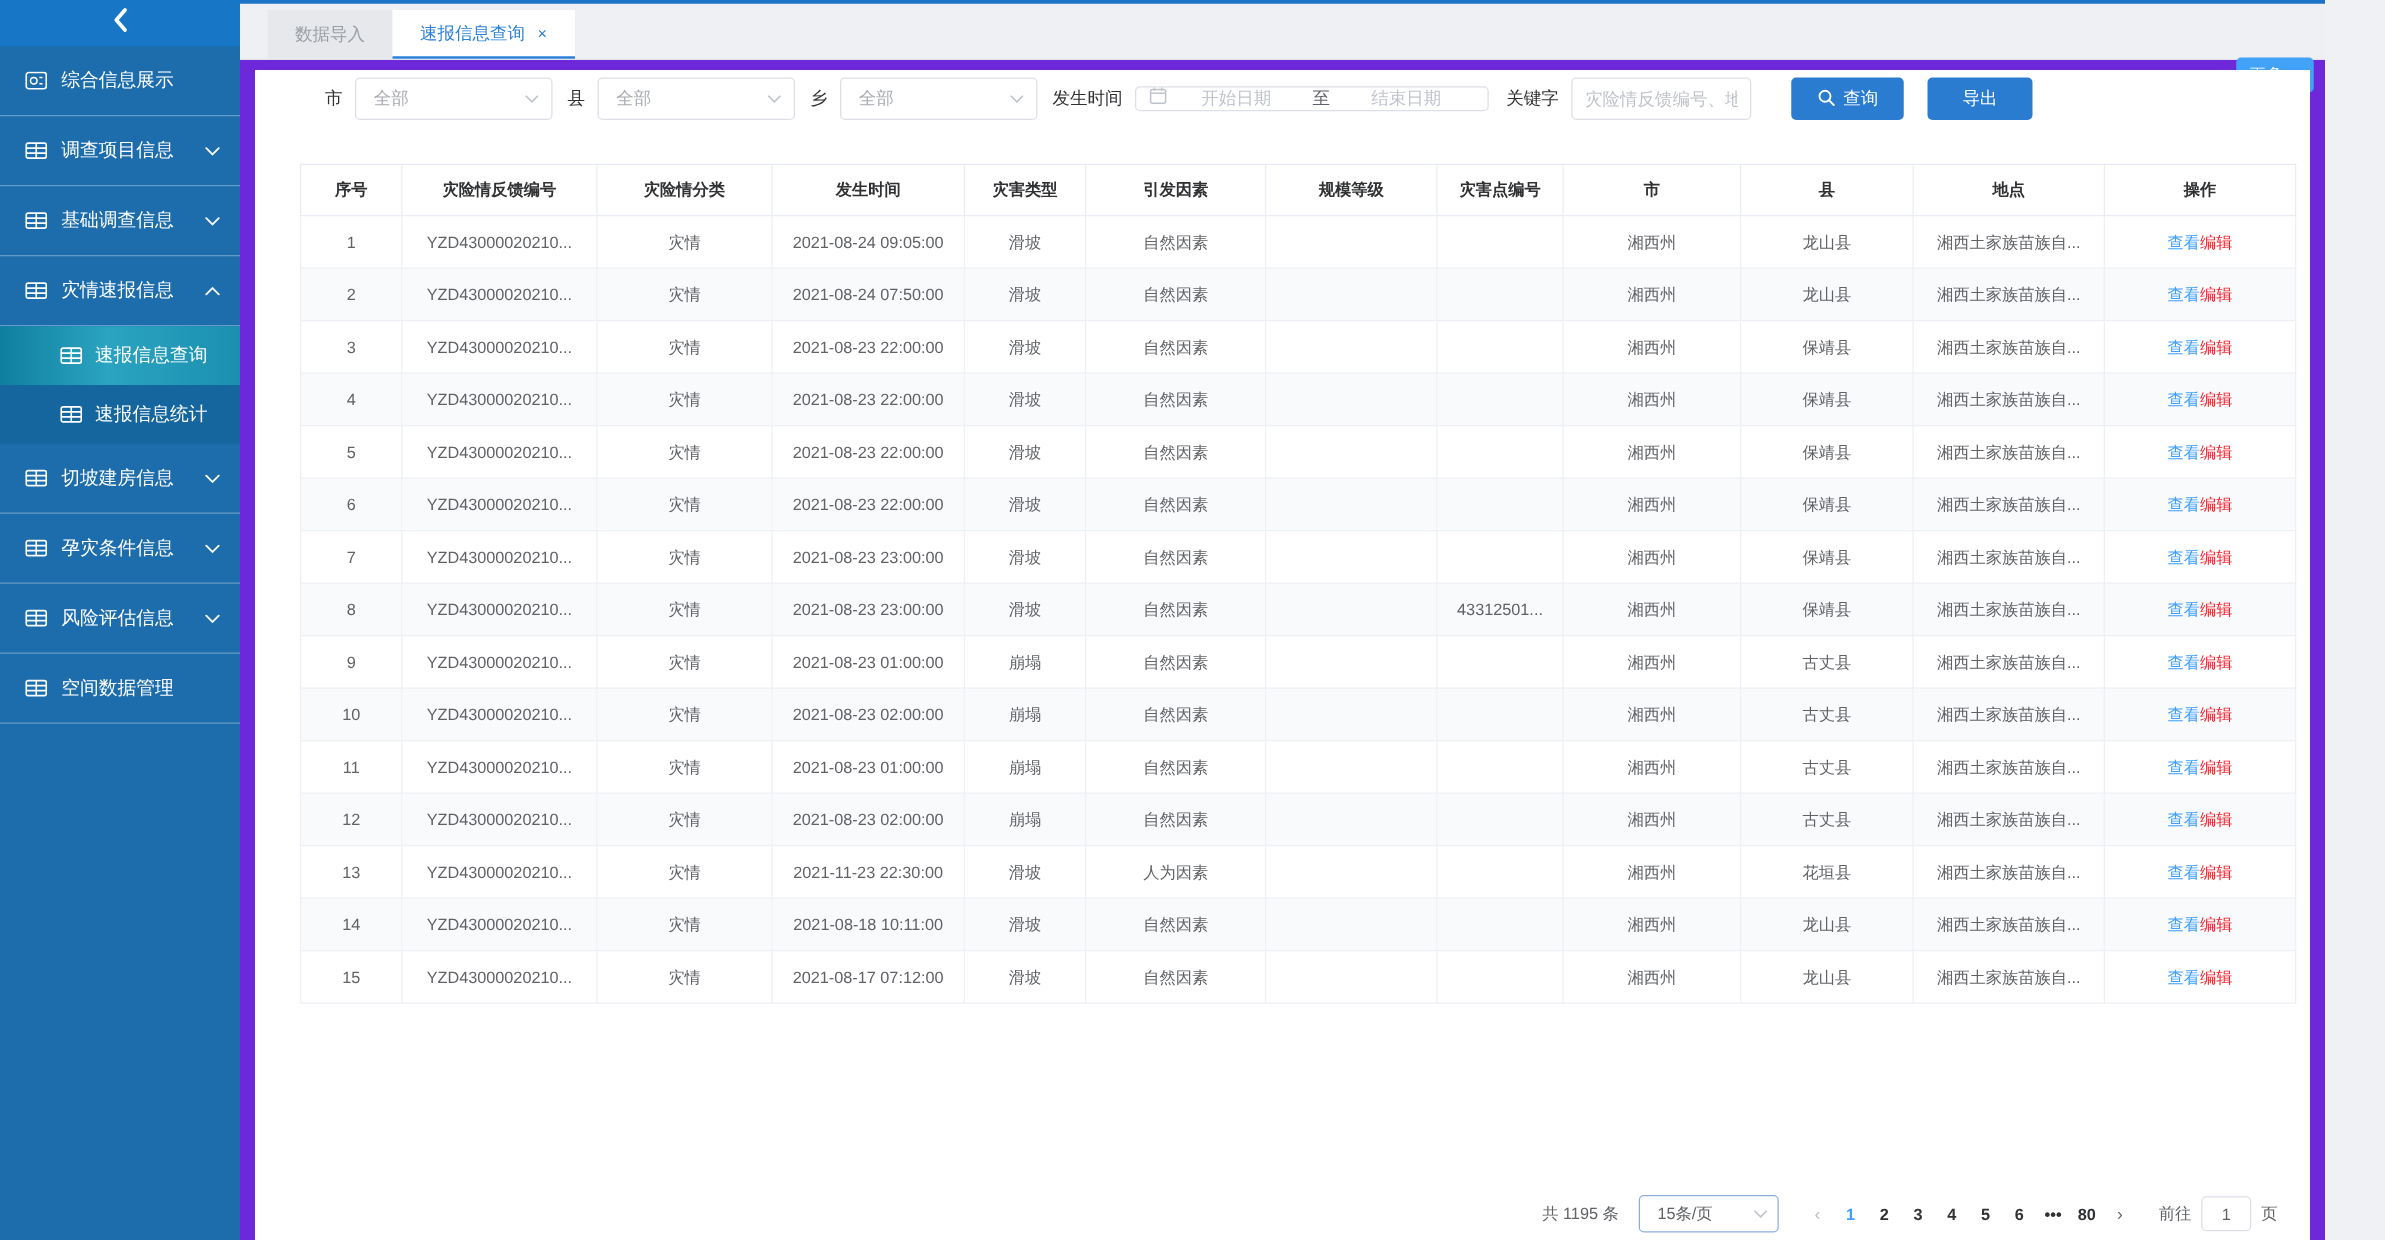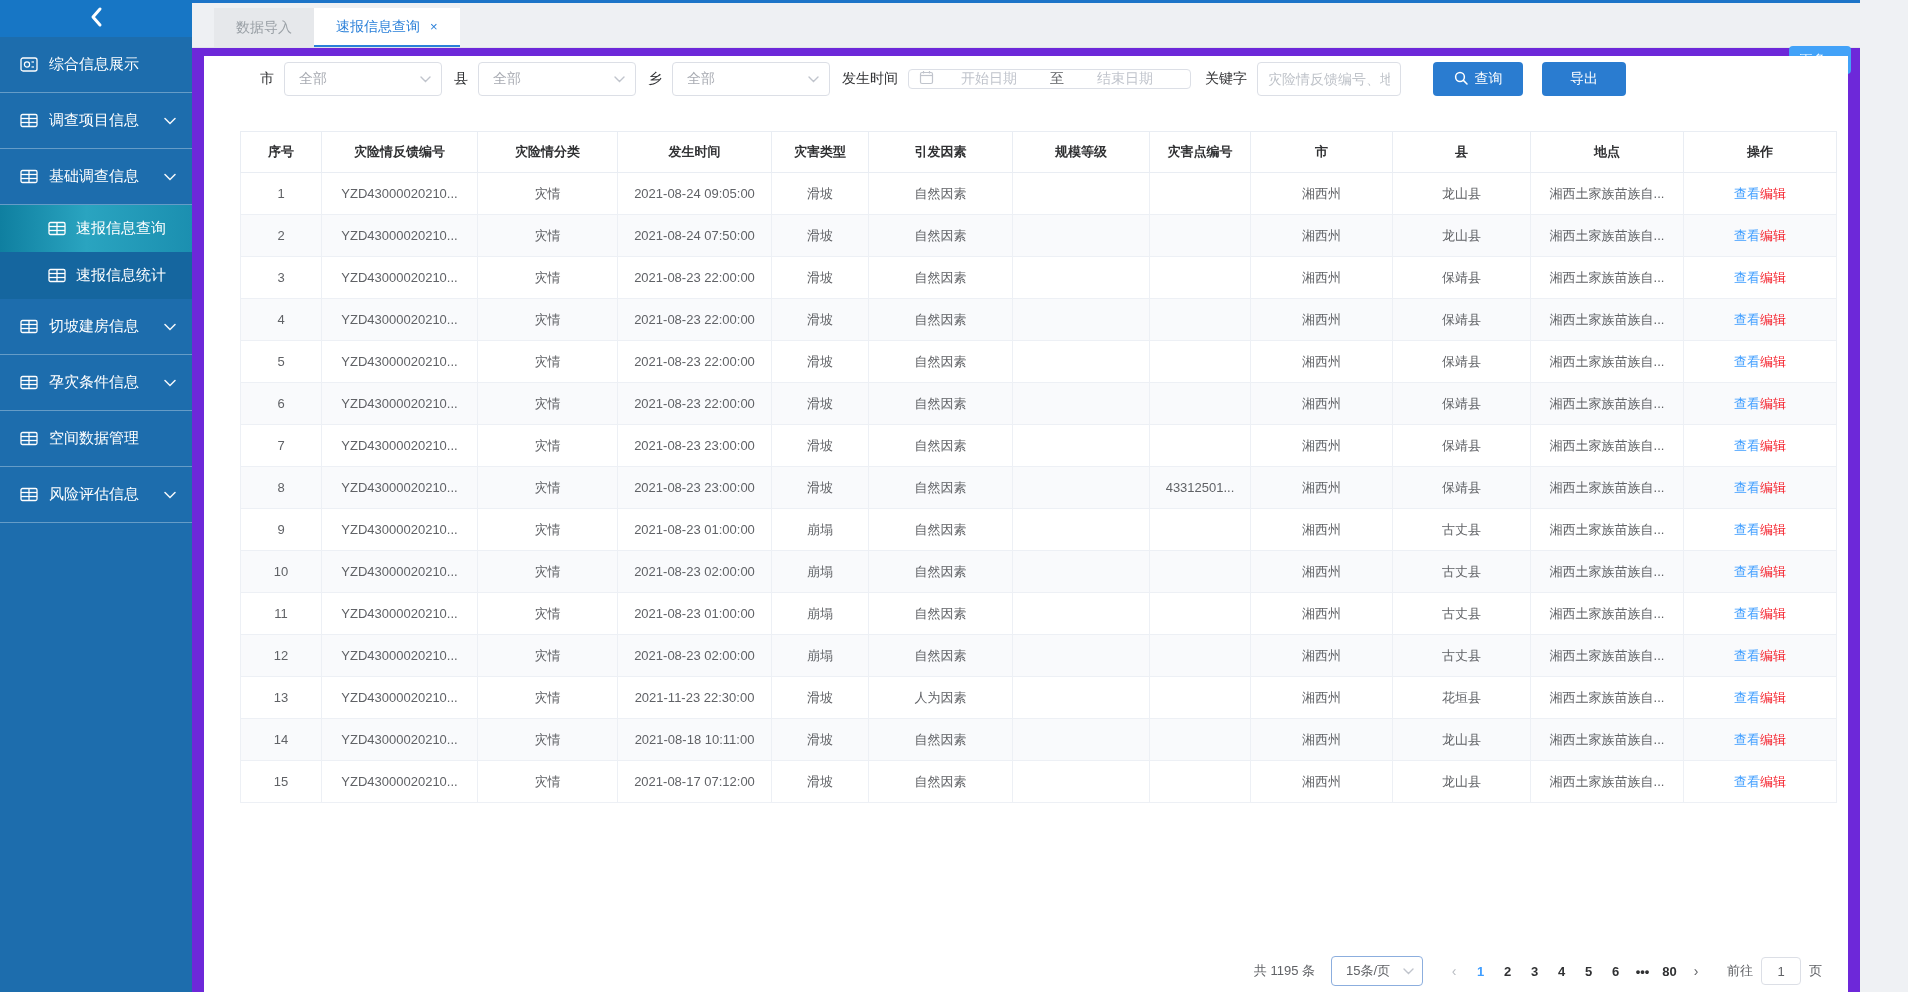--- a/index.html
+++ b/index.html
@@ -49,21 +49,21 @@
   table { border-collapse:collapse; table-layout:fixed; width:1596px; margin:35px 12px 0 36px; }
   th { height:41px; font-size:13px; font-weight:bold; color:#303133; border:1px solid #e9edf3; background:#fff; text-align:center; }
   td { height:42px; font-size:13px; color:#606266; border:1px solid #edf0f5; text-align:center; overflow:hidden; white-space:nowrap; }
   tr.striped td { background:#f9fafc; }
   .link-view { color:#409eff; cursor:pointer; text-decoration:none; }
   .link-edit { color:#f5222d; cursor:pointer; text-decoration:none; }
 
   
   .pagination { position:absolute; bottom:6px; right:26px; display:flex; align-items:center; font-size:13px; color:#606266; }
   .pg-total { margin-right:16px; }
-  .psize { width:92px; height:30px; border:1px solid #8caede; border-radius:4px; display:flex; align-items:center; padding:0 8px 0 14px; margin-right:18px; cursor:pointer; }
+  .psize { width:112px; height:30px; border:1px solid #8caede; border-radius:4px; display:flex; align-items:center; padding:0 8px 0 14px; margin-right:18px; cursor:pointer; }
   .psize .val { font-size:13px; color:#606266; }
   .psize .chev { margin-left:auto; display:flex; }
   .pg-arrow { width:26px; text-align:center; font-size:14px; cursor:pointer; }
   .pg-arrow.prev { color:#b8bcc2; }
   .pg-arrow.next { color:#606266; }
   .pg-num { min-width:27px; text-align:center; font-size:13px; font-weight:bold; color:#303133; cursor:pointer; }
   .pg-num.active { color:#409eff; }
   .pg-goto { margin-left:18px; margin-right:8px; }
   .pg-input { width:40px; height:28px; border:1px solid #dcdfe6; border-radius:4px; text-align:center; font-size:13px; color:#606266; font-family:inherit; }
   .pg-page { margin-left:8px; }
@@ -118,20 +118,36 @@
               <line x1="1" y1="9.5" x2="17" y2="9.5" stroke="#fff" stroke-width="1.3"></line>
             </svg>
           </span>
           <span>基础调查信息</span>
           <span class="chev">
             <svg width="12" height="8" viewBox="0 0 12 8">
               <polyline points="1,1.5 6,6.5 11,1.5" fill="none" stroke="rgba(255,255,255,.95)" stroke-width="1.5" stroke-linecap="round"></polyline>
             </svg>
           </span>
         </div>
+        <div class="side-item">
+          <span class="icon">
+            <svg width="18" height="15" viewBox="0 0 18 15">
+              <rect x="1" y="1.5" width="16" height="12" rx="1.5" fill="none" stroke="#fff" stroke-width="1.3"></rect>
+              <line x1="9" y1="1.5" x2="9" y2="13.5" stroke="#fff" stroke-width="1.3"></line>
+              <line x1="1" y1="5.5" x2="17" y2="5.5" stroke="#fff" stroke-width="1.3"></line>
+              <line x1="1" y1="9.5" x2="17" y2="9.5" stroke="#fff" stroke-width="1.3"></line>
+            </svg>
+          </span>
+          <span>灾情速报信息</span>
+          <span class="chev">
+            <svg width="12" height="8" viewBox="0 0 12 8">
+              <polyline points="1,6.5 6,1.5 11,6.5" fill="none" stroke="rgba(255,255,255,.95)" stroke-width="1.5" stroke-linecap="round"></polyline>
+            </svg>
+          </span>
+        </div>
         <div class="side-sub">
           <div class="side-sub-item active">
             <span class="icon">
               <svg width="18" height="15" viewBox="0 0 18 15">
                 <rect x="1" y="1.5" width="16" height="12" rx="1.5" fill="none" stroke="#fff" stroke-width="1.3"></rect>
                 <line x1="9" y1="1.5" x2="9" y2="13.5" stroke="#fff" stroke-width="1.3"></line>
                 <line x1="1" y1="5.5" x2="17" y2="5.5" stroke="#fff" stroke-width="1.3"></line>
                 <line x1="1" y1="9.5" x2="17" y2="9.5" stroke="#fff" stroke-width="1.3"></line>
               </svg>
             </span>
@@ -183,37 +199,37 @@
         </div>
         <div class="side-item">
           <span class="icon">
             <svg width="18" height="15" viewBox="0 0 18 15">
               <rect x="1" y="1.5" width="16" height="12" rx="1.5" fill="none" stroke="#fff" stroke-width="1.3"></rect>
               <line x1="9" y1="1.5" x2="9" y2="13.5" stroke="#fff" stroke-width="1.3"></line>
               <line x1="1" y1="5.5" x2="17" y2="5.5" stroke="#fff" stroke-width="1.3"></line>
               <line x1="1" y1="9.5" x2="17" y2="9.5" stroke="#fff" stroke-width="1.3"></line>
             </svg>
           </span>
-          <span>空间数据管理</span>
-        </div>
-        <div class="side-item">
-          <span class="icon">
-            <svg width="18" height="15" viewBox="0 0 18 15">
-              <rect x="1" y="1.5" width="16" height="12" rx="1.5" fill="none" stroke="#fff" stroke-width="1.3"></rect>
-              <line x1="9" y1="1.5" x2="9" y2="13.5" stroke="#fff" stroke-width="1.3"></line>
-              <line x1="1" y1="5.5" x2="17" y2="5.5" stroke="#fff" stroke-width="1.3"></line>
-              <line x1="1" y1="9.5" x2="17" y2="9.5" stroke="#fff" stroke-width="1.3"></line>
-            </svg>
-          </span>
           <span>风险评估信息</span>
           <span class="chev">
             <svg width="12" height="8" viewBox="0 0 12 8">
               <polyline points="1,1.5 6,6.5 11,1.5" fill="none" stroke="rgba(255,255,255,.95)" stroke-width="1.5" stroke-linecap="round"></polyline>
             </svg>
           </span>
+        </div>
+        <div class="side-item">
+          <span class="icon">
+            <svg width="18" height="15" viewBox="0 0 18 15">
+              <rect x="1" y="1.5" width="16" height="12" rx="1.5" fill="none" stroke="#fff" stroke-width="1.3"></rect>
+              <line x1="9" y1="1.5" x2="9" y2="13.5" stroke="#fff" stroke-width="1.3"></line>
+              <line x1="1" y1="5.5" x2="17" y2="5.5" stroke="#fff" stroke-width="1.3"></line>
+              <line x1="1" y1="9.5" x2="17" y2="9.5" stroke="#fff" stroke-width="1.3"></line>
+            </svg>
+          </span>
+          <span>空间数据管理</span>
         </div>
       </nav>
   </aside>
 
   <main class="content">
     <div class="top-line"></div>
 
     <div class="topbar">
       <div class="tabs" id="tabs">
           <div class="tab">

